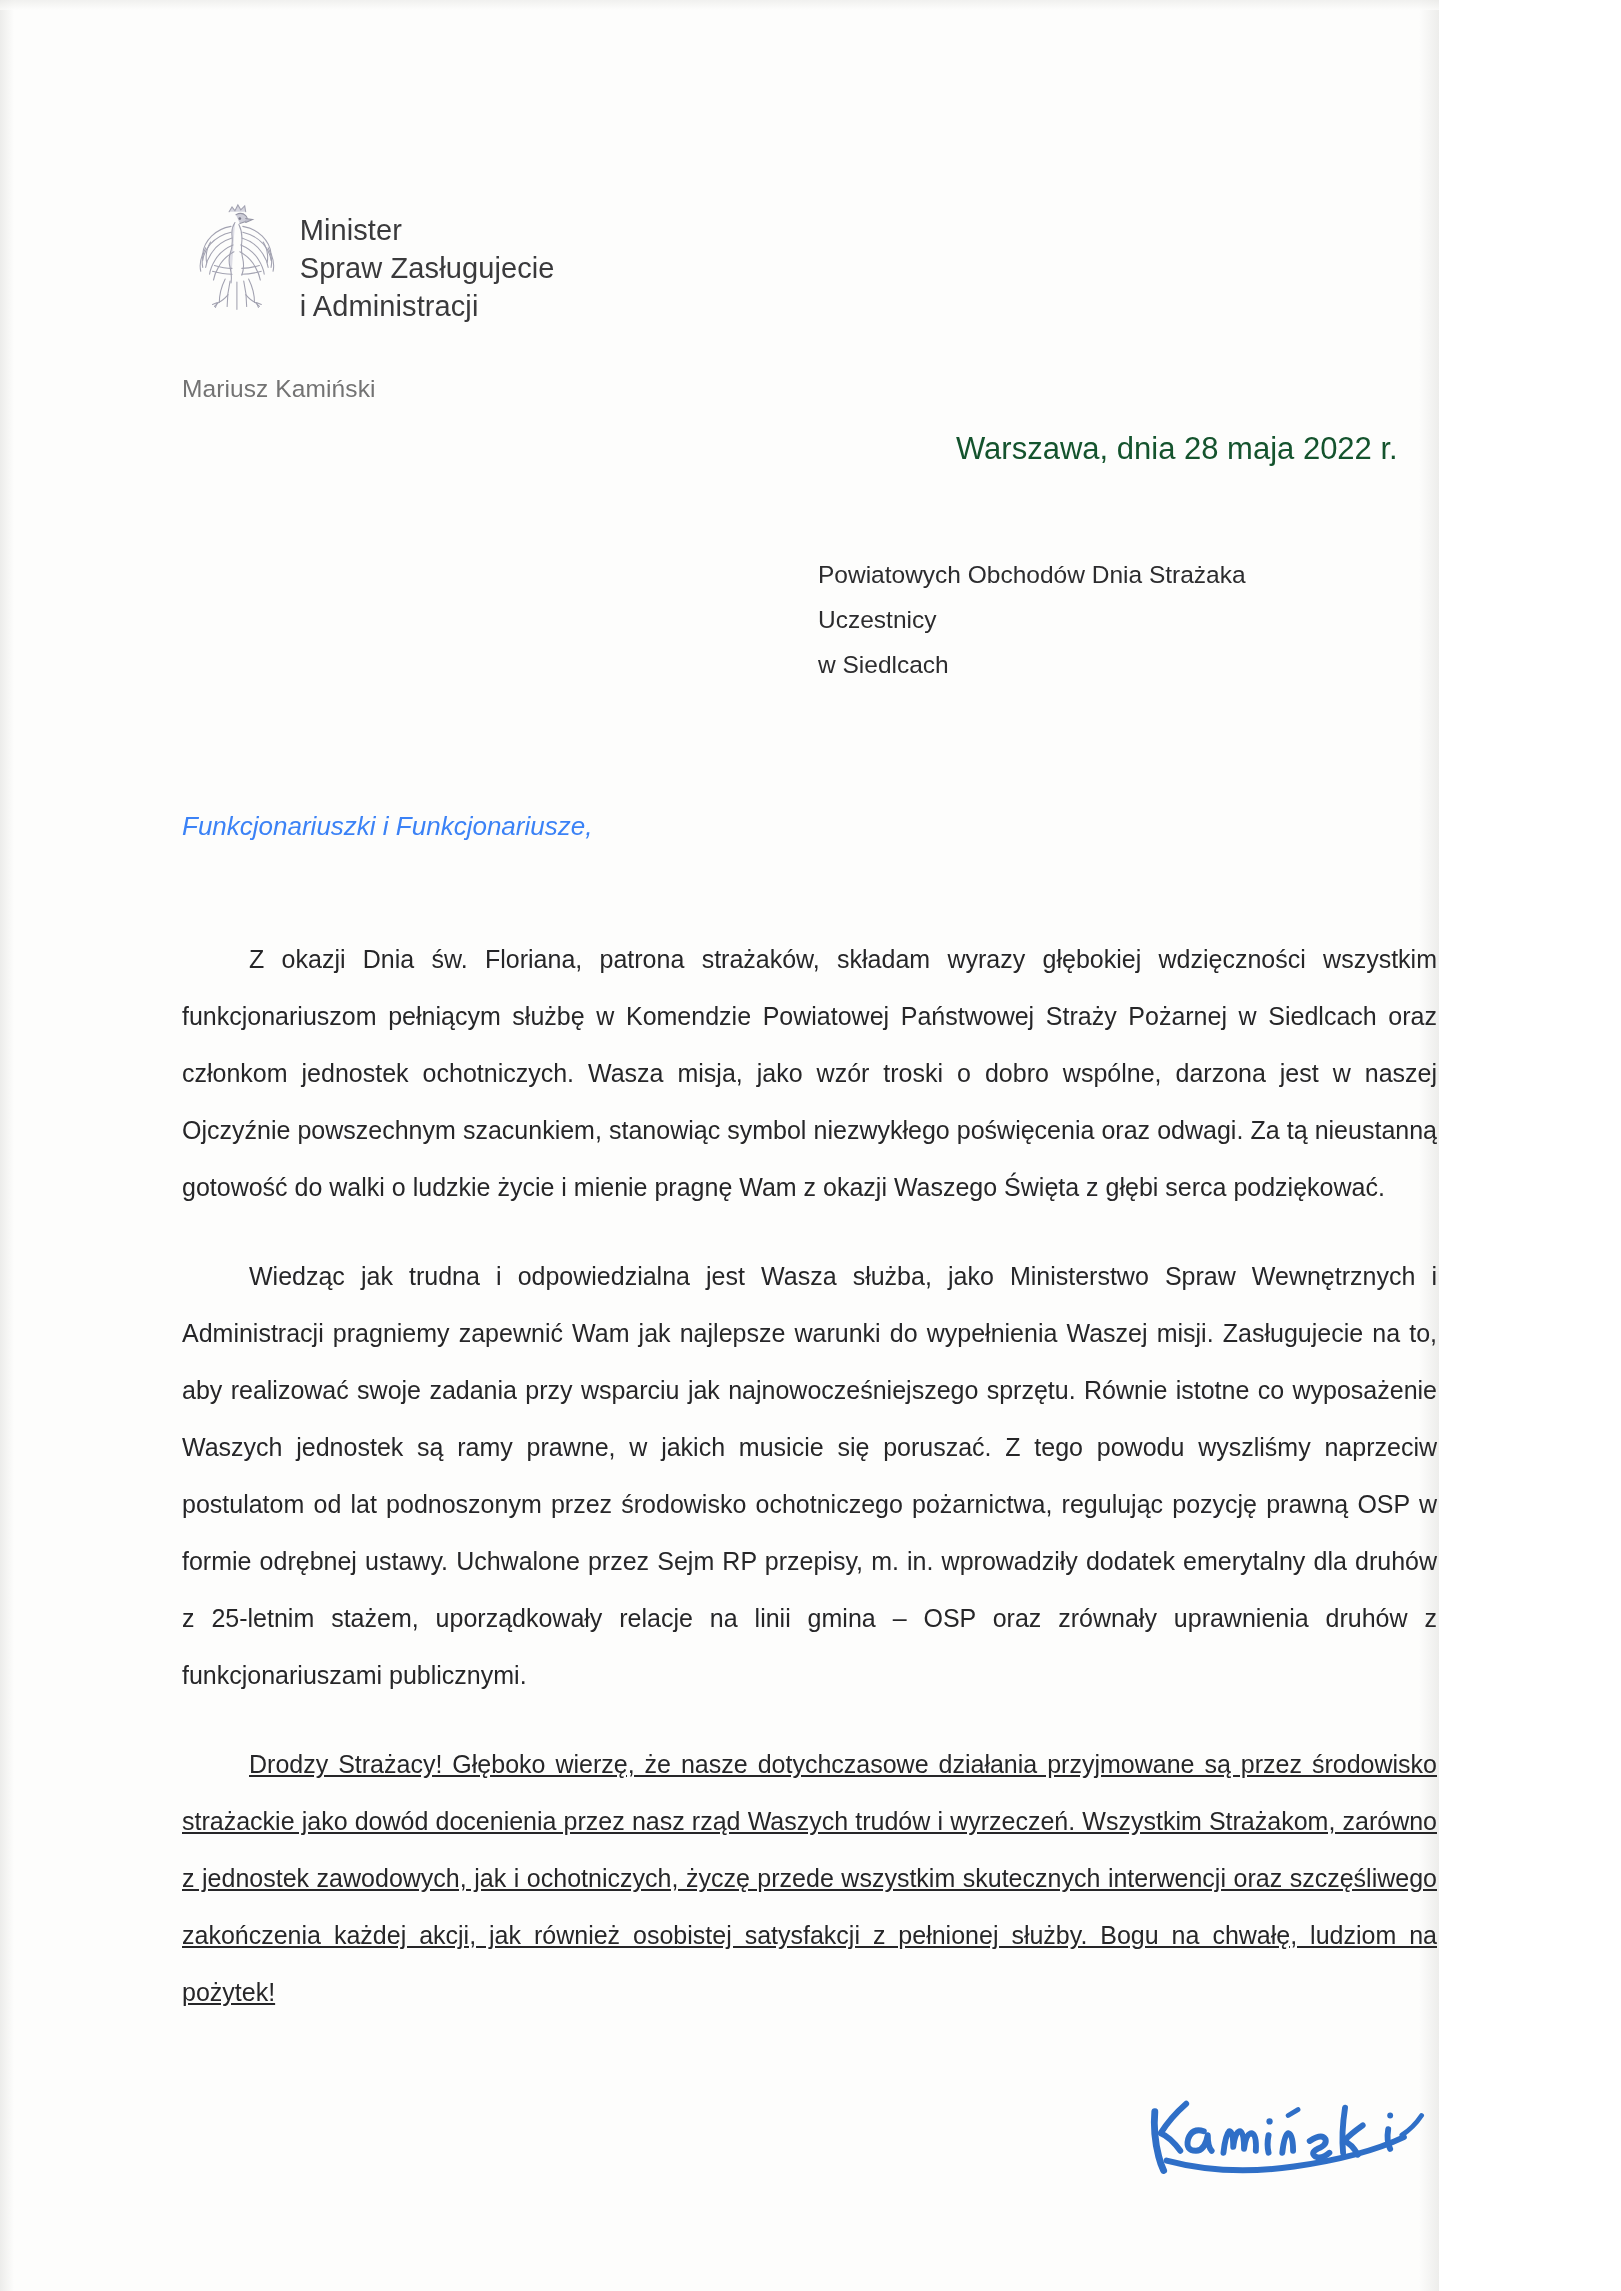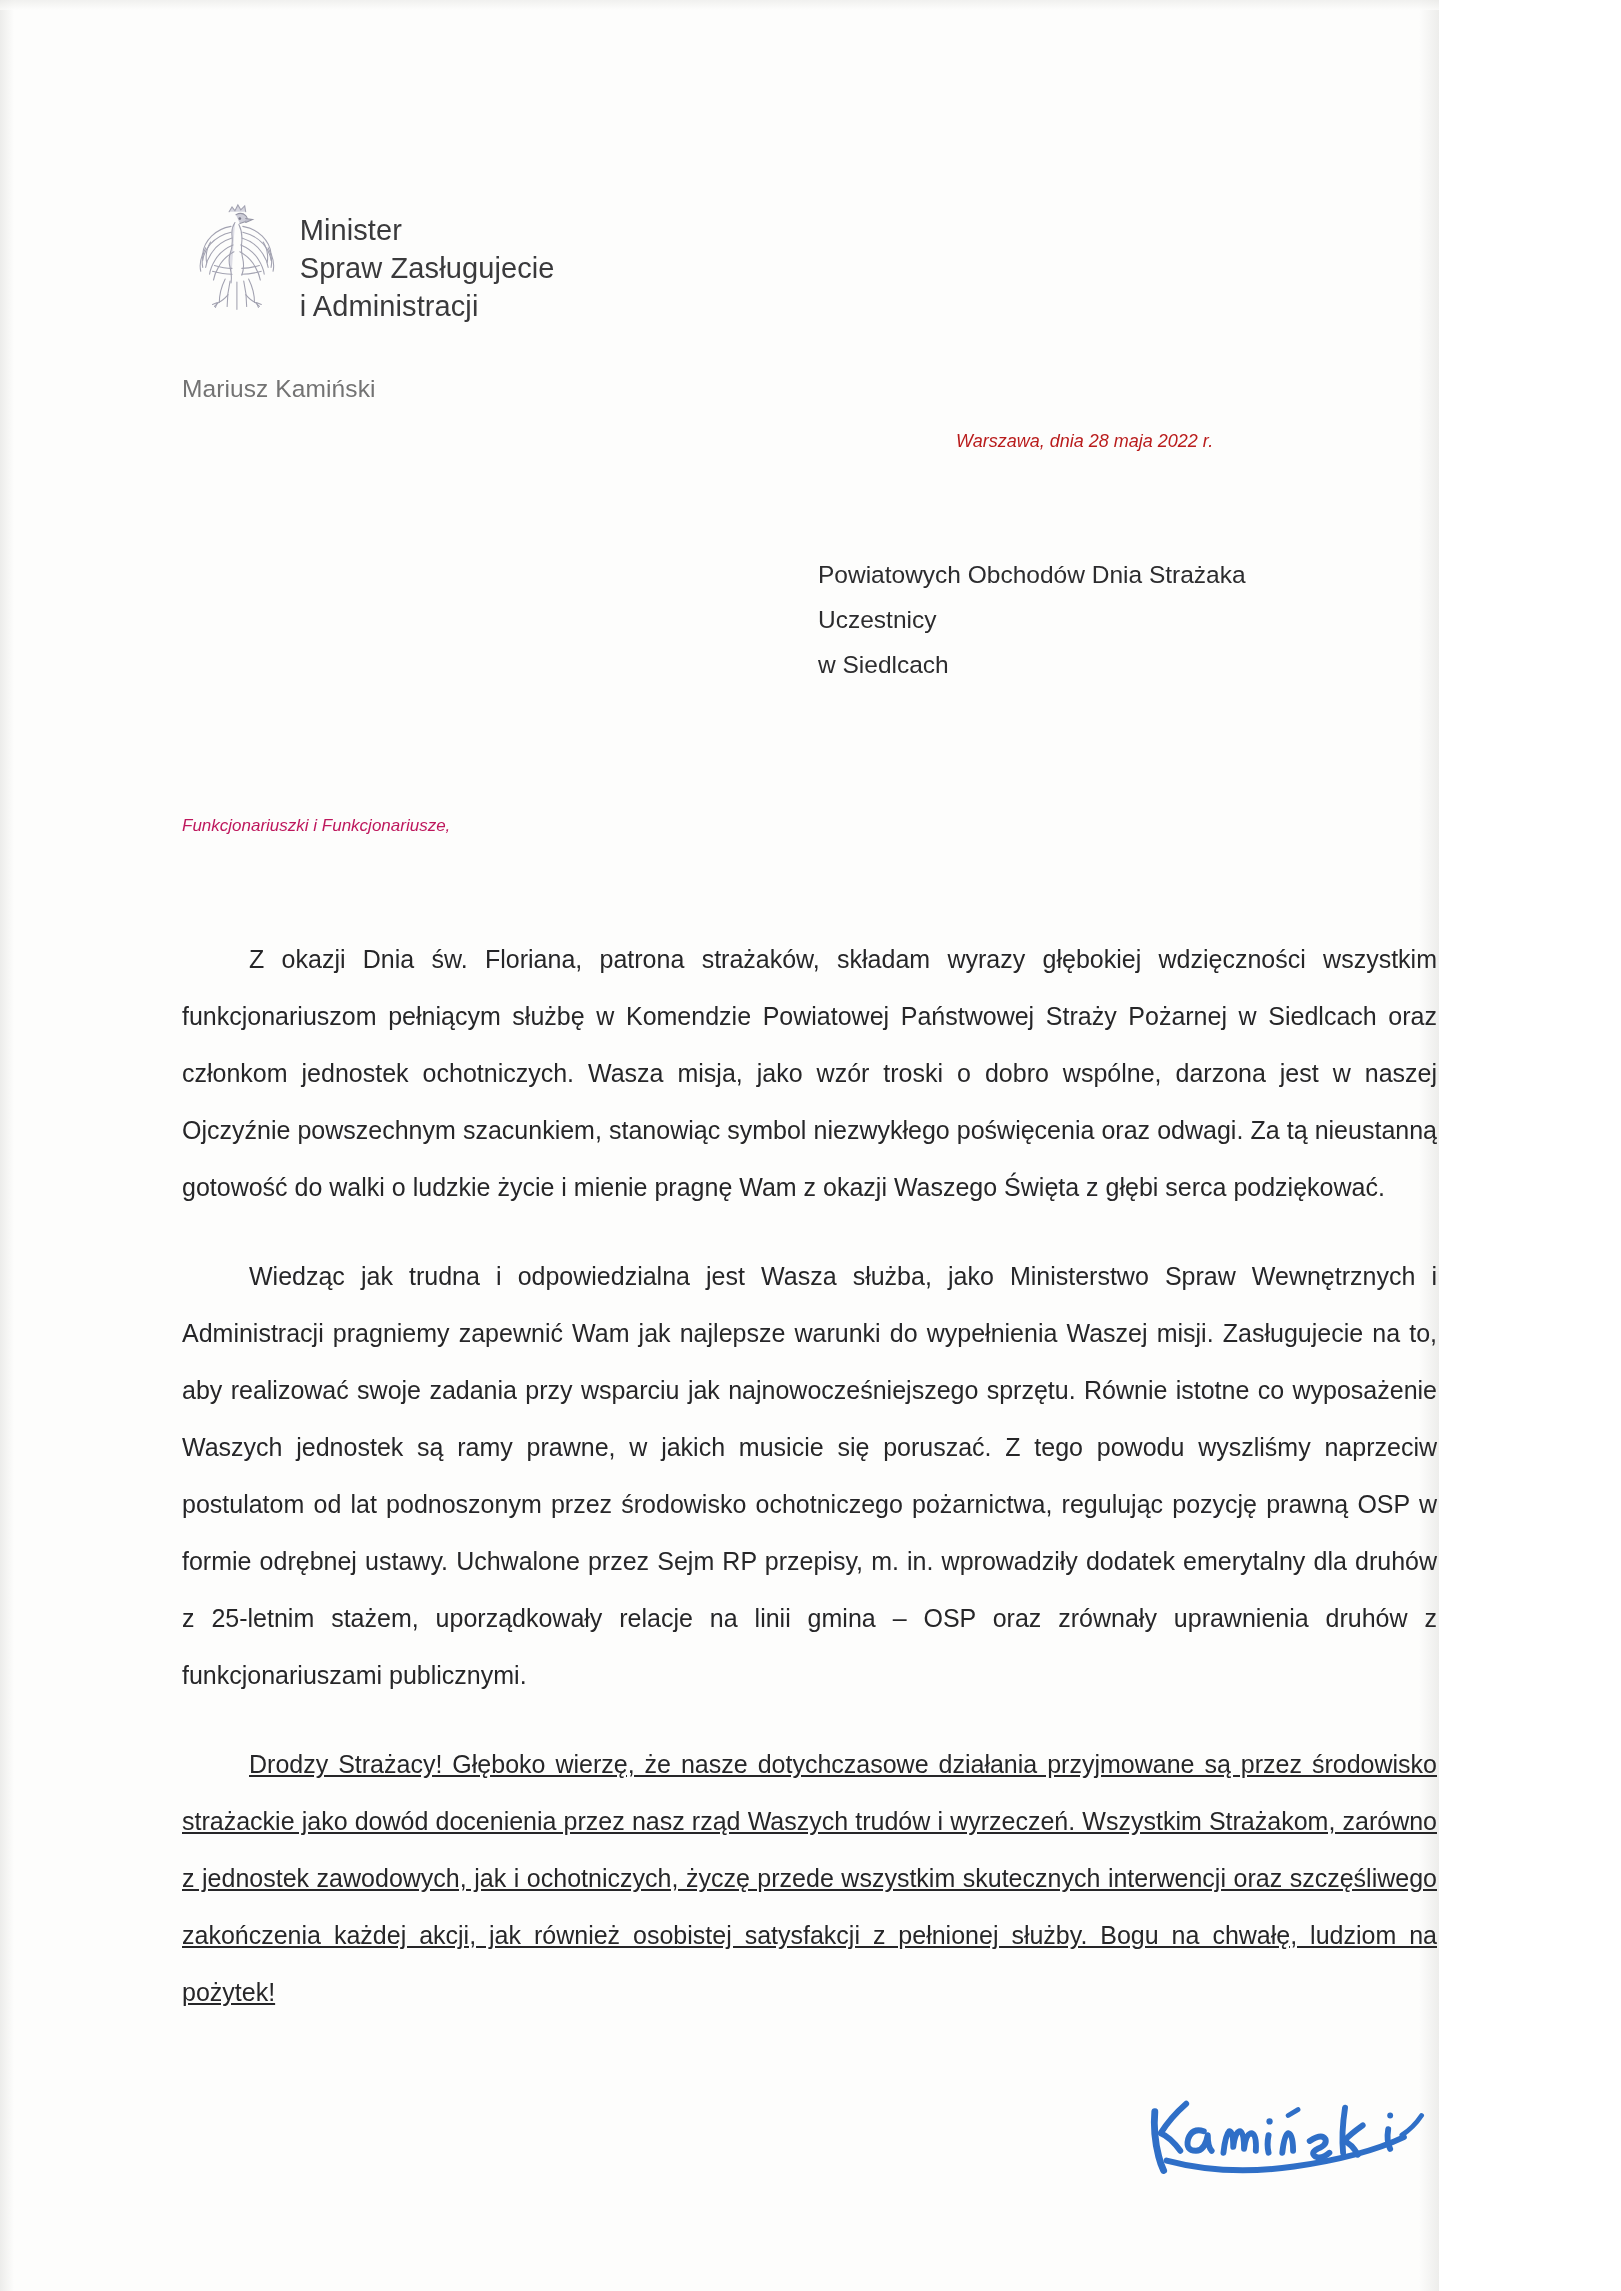--- a/index.html
+++ b/index.html
@@ -72,43 +72,42 @@
     top: 375px;
     font-size: 24.5px;
     color: #737373;
     letter-spacing: 0.1px;
   }
 
   .date-line {
     position: absolute;
     left: 956px;
     top: 431px;
-    font-size: 18px;
-    color: #b91c1c;
-    font-style: italic;
+    font-size: 31px;
+    color: #14532d;
   }
 
   .addressee {
     position: absolute;
     left: 818px;
     top: 552px;
     font-size: 24.5px;
     line-height: 45px;
     color: #2c2c2e;
   }
   .addressee div { white-space: nowrap; }
 
   .salutations {
     position: absolute;
     left: 182px;
     top: 784px;
-    font-size: 17px;
+    font-size: 26px;
     line-height: 84px;
     font-style: italic;
-    color: #be185d;
+    color: #3b82f6;
   }
 
   .body {
     position: absolute;
     left: 182px;
     top: 931px;
     width: 1259px;
   }
   .body p {
     margin: 0 4px 32px 0;

